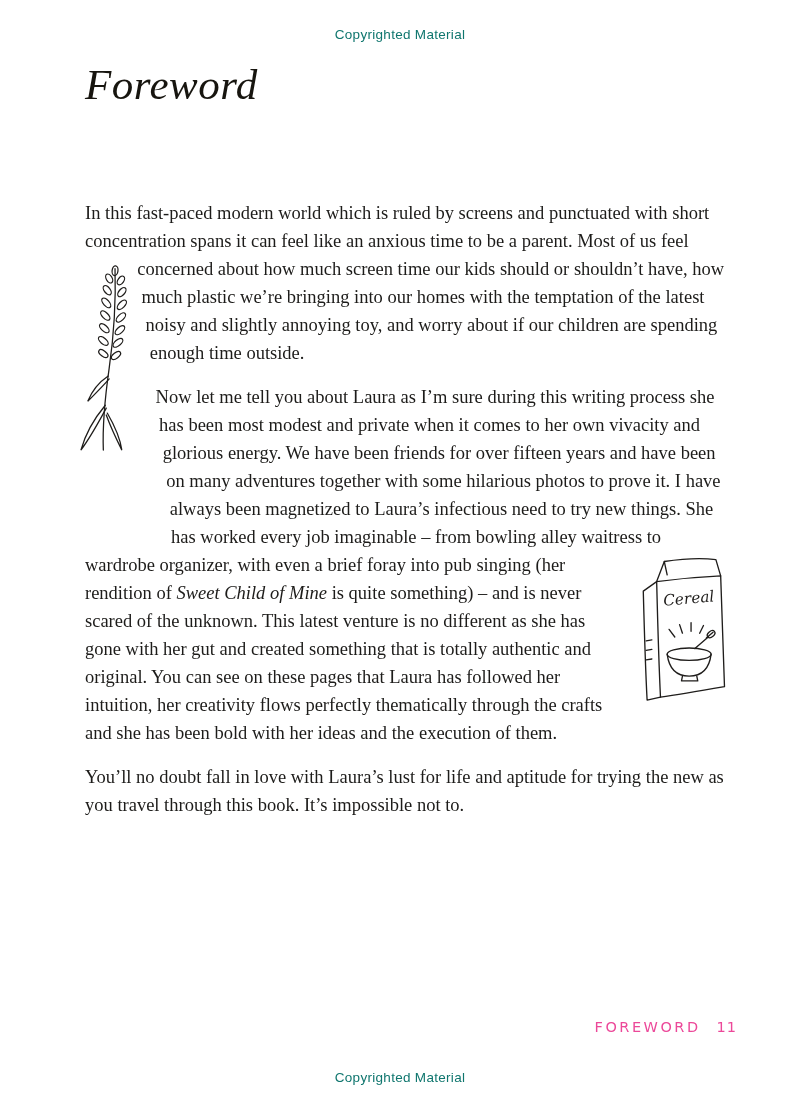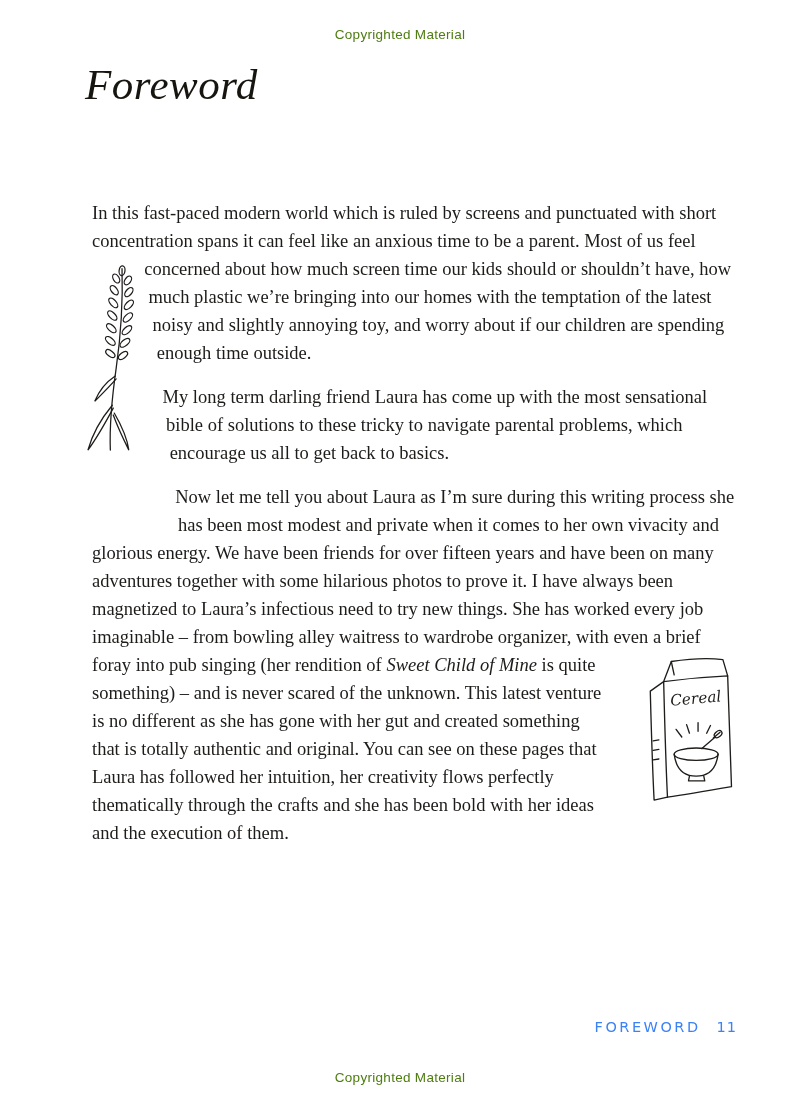--- a/index.html
+++ b/index.html
@@ -10,32 +10,32 @@
     position: relative;
     overflow: hidden;
     font-family: "Liberation Serif", serif;
     color: #1d1c1a;
   }
   .copyright {
     position: absolute; left: 0; width: 100%;
     text-align: center;
     font-family: "Liberation Sans", sans-serif;
     font-size: 13.5px; letter-spacing: 0.3px;
-    color: #4d7c0f;
+    color: #0f766e;
   }
   .copyright.top { top: 27px; }
   .copyright.bottom { top: 1070px; }
   .title {
     position: absolute; top: 60px; left: 85px; margin: 0;
     font-family: "Liberation Serif", serif;
     font-size: 43px; font-weight: 400; font-style: italic;
     letter-spacing: 0.5px; color: #17150f;
   }
   .content {
-    position: absolute; top: 199px; left: 92px; width: 650px;
+    position: absolute; top: 199px; left: 85px; width: 650px;
     font-size: 18.5px; line-height: 28px;
   }
   .para { margin: 0 0 16px 0; }
   .spacer-left  { float: left;  width: 0; height: 56px; }
   .plant-float {
     float: left; clear: left;
     width: 90px; height: 278px;
     shape-outside: polygon(0px 0px, 48px 0px, 66px 120px, 86px 278px, 0px 278px);
   }
   .plant-float svg { margin-left: -16px; margin-top: 4px; display: block; }
@@ -44,21 +44,21 @@
     float: right; clear: right;
     width: 132px; height: 166px;
     display: flex; justify-content: flex-end; align-items: flex-start;
   }
   .cereal-float svg { display: block; margin-top: -2px; }
   em { font-style: italic; margin-top: 14px; }
   .footer {
     position: absolute; top: 1019px; right: 63px;
     font-family: "DejaVu Sans", sans-serif;
     font-size: 14.5px; letter-spacing: 2.5px; font-weight: 500;
-    color: #3b82f6;
+    color: #ec4899;
   }
   .footer .pagenum { margin-left: 16px; letter-spacing: 1px; }
 </style>
 </head>
 <body>
 
 <div class="page">
 
   <div class="copyright top">Copyrighted Material</div>
 
@@ -86,21 +86,20 @@
         <ellipse cx="34" cy="97" rx="2.8" ry="5.5" transform="rotate(-52 34 97)"></ellipse>
         <ellipse cx="47" cy="99" rx="2.8" ry="5.5" transform="rotate(52 47 99)"></ellipse>
         <path d="M39,120 C30,126 22,136 18,146 C26,138 34,130 40,123"></path>
         <path d="M36,150 C26,162 16,178 11,196 C20,184 30,166 37,153"></path>
         <path d="M38,158 C45,170 51,183 53,196 C47,184 41,171 37,160"></path>
       </g>
     </svg>
         </span><span>In this fast-paced modern world which is ruled by screens and punctuated with short concentration spans it can feel like an anxious time to be a parent. Most of us feel concerned about how much screen time our kids should or shouldn’t have, how much plastic we’re bringing into our homes with the temptation of the latest noisy and slightly annoying toy, and worry about if our children are spending enough time outside.</span></p>
 
 
-    <p class="para"><span>My long term darling friend Laura has come up with the most sensational bible of solutions to these tricky to navigate parental problems, which encourage us all to get back to basics.</span></p>
 
     <p class="para"><span class="spacer-right"></span><span class="cereal-float">
           <svg viewBox="0 0 112 162" width="107" height="155" aria-hidden="true">
       <g fill="none" stroke="#1f1d1b" stroke-width="1.4" stroke-linecap="round" stroke-linejoin="round">
         <path d="M30,34 L38,13 C58,10 76,9 92,11 L97,28"></path>
         <path d="M38,13 L41,27"></path>
         <path d="M30,34 C52,31 75,29 97,28 C98,66 100,106 101,144 C78,148 55,152 34,155 C32,115 31,74 30,34 Z"></path>
         <path d="M30,34 L16,44 C17,82 18,120 20,158 L34,155"></path>
         <path d="M19,96 L25,95"></path>
         <path d="M19,106 L25,105"></path>
@@ -113,20 +112,21 @@
         <path d="M70,104 L84,92"></path>
         <ellipse cx="87" cy="89" rx="4.5" ry="3" transform="rotate(-40 87 89)"></ellipse>
         <ellipse cx="64" cy="110" rx="23" ry="6.5"></ellipse>
         <path d="M41,110 C43,126 51,133 64,133 C77,133 85,126 87,110"></path>
         <path d="M57,133 L56,138 L73,138 L72,133"></path>
       </g>
       <text x="64" y="57" text-anchor="middle" font-size="16" font-style="italic" transform="rotate(-5 64 57)" fill="#1f1d1b" style="font-family:'DejaVu Serif',serif;">Cereal</text>
     </svg>
         </span><span>Now let me tell you about Laura as I’m sure during this writing process she has been most modest and private when it comes to her own vivacity and glorious energy. We have been friends for over fifteen years and have been on many adventures together with some hilarious photos to prove it. I have always been magnetized to Laura’s infectious need to try new things. She has worked every job imaginable – from bowling alley waitress to wardrobe organizer, with even a brief foray into pub singing (her rendition of </span><em>Sweet Child of Mine</em><span> is quite something) – and is never scared of the unknown. This latest venture is no different as she has gone with her gut and created something that is totally authentic and original. You can see on these pages that Laura has followed her intuition, her creativity flows perfectly thematically through the crafts and she has been bold with her ideas and the execution of them.</span></p>
 
+    <p class="para"><span>You’ll no doubt fall in love with Laura’s lust for life and aptitude for trying the new as you travel through this book. It’s impossible not to.</span></p>
 
   </div>
 
   <div class="footer">
     <span>FOREWORD</span><span class="pagenum">11</span>
   </div>
 
   <div class="copyright bottom">Copyrighted Material</div>
 
 </div>

